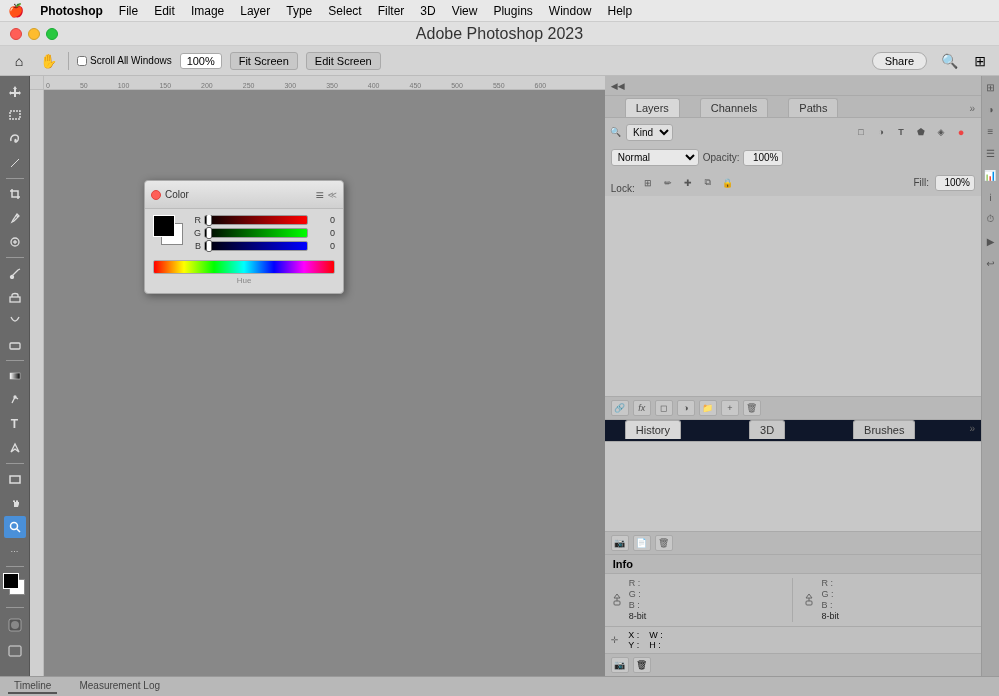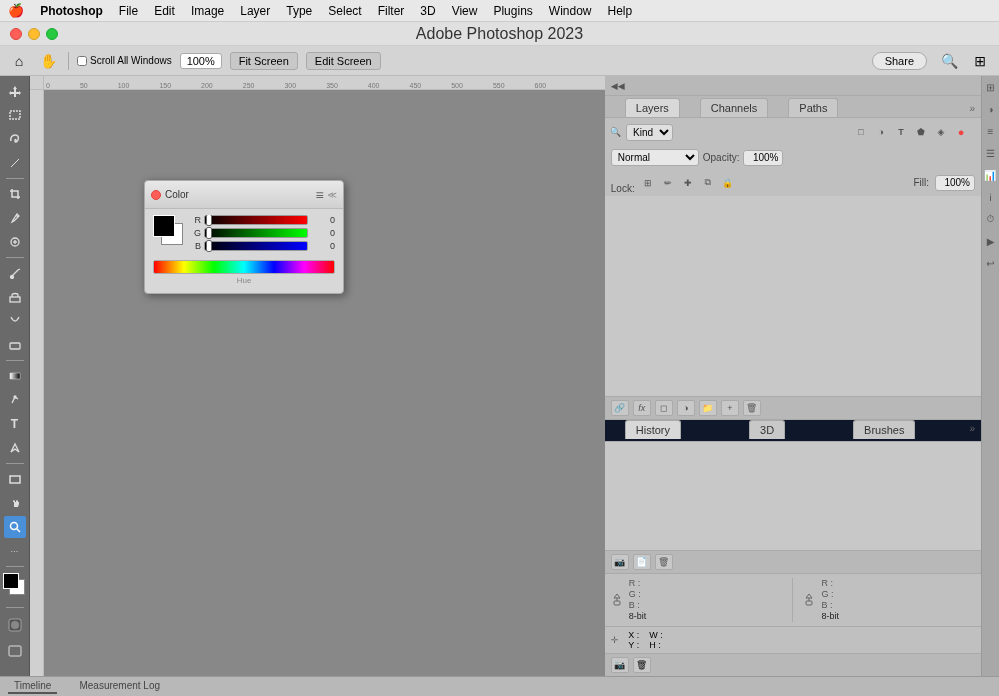--- a/index.html
+++ b/index.html
@@ -909,20 +909,23 @@
           
         </div>
         <div class="history-bottom-bar">
           <div class="layer-action-btn">📷</div>
           <div class="layer-action-btn">📄</div>
           <div class="layer-action-btn">🗑</div>
         </div>
       </div>
 
       <div class="info-panel">
+        <div class="info-header">
+          <span>Info</span>
+        </div>
         <div class="info-body">
           <div style="width:16px;display:flex;align-items:center;justify-content:center;">
             <svg width="10" height="14" viewBox="0 0 10 14" fill="none" stroke="#666" stroke-width="1">
                 <rect x="2" y="8" width="6" height="4" rx="1"></rect>
                 <path d="M5,1 L8,5 L2,5 Z"></path>
                 <line x1="5" y1="5" x2="5" y2="8"></line>
               </svg>
           </div>
           <div class="info-section">
             <div class="info-row">

